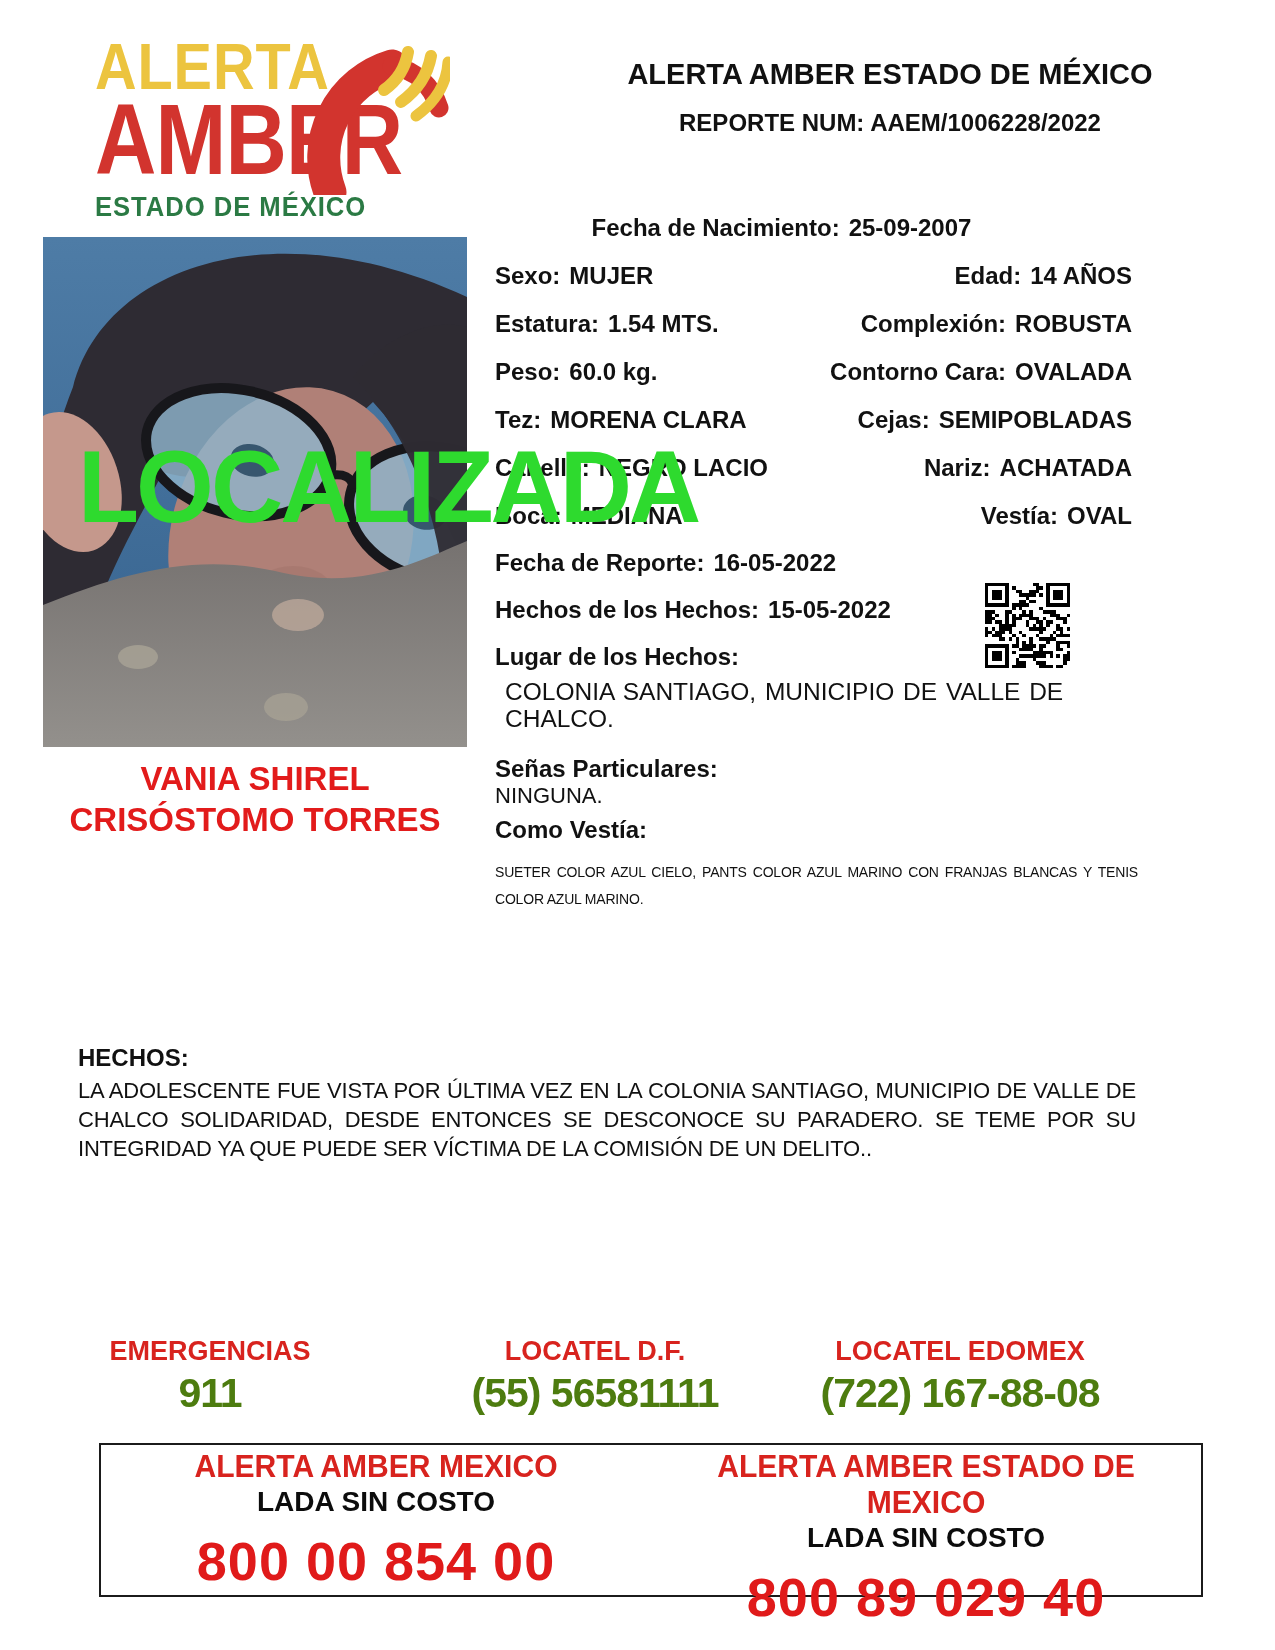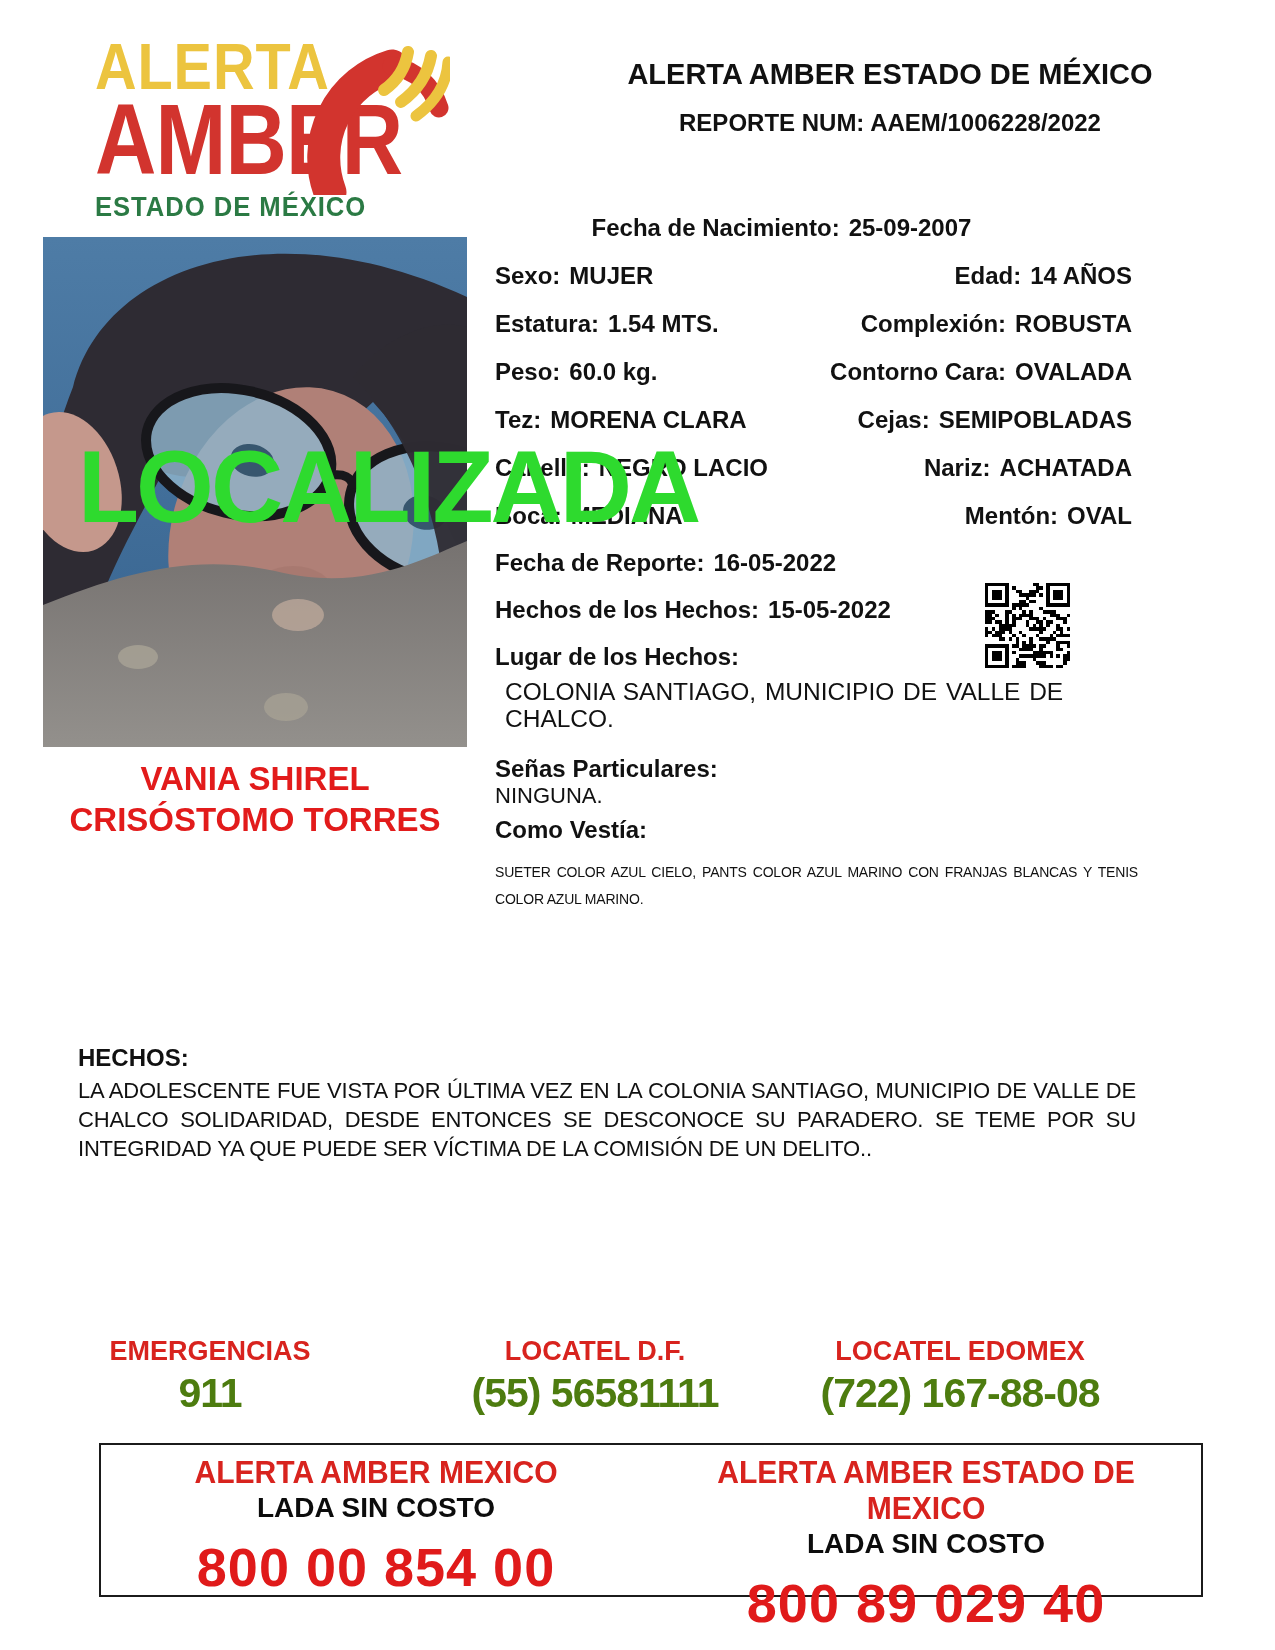--- a/index.html
+++ b/index.html
@@ -57,21 +57,21 @@
   
   .contact{position:absolute;text-align:center;top:1336px}
   .contact.c1{left:70px;width:280px}
   .contact.c2{left:420px;width:350px}
   .contact.c3{left:780px;width:360px}
   .clabel{color:#D8231E;font-size:27px;font-weight:700;letter-spacing:0}
   .cnumber{color:#4d7c0f;font-size:41px;font-weight:700;margin-top:3px;letter-spacing:-1px}
 
   
   .hotbox{left:99px;top:1443px;width:1100px;height:150px;border:2px solid #1b1b1b;display:flex;background:#fff}
-  .hot{flex:1;text-align:center;padding-top:10px}
+  .hot{flex:1;text-align:center;padding-top:4px}
   .htitle{color:#D8231E;font-size:31px;font-weight:700;letter-spacing:0;transform:scaleX(.97);transform-origin:center}
   .hsub{color:#0c0c0c;font-size:28px;font-weight:700;margin-top:1px}
   .hnumber{color:#E01A1A;font-size:54px;font-weight:700;margin-top:12px;letter-spacing:1px}
 </style>
 </head>
 <body>
 
 <div class="abs logo">
   <div class="logo-alerta">ALERTA</div>
   <div class="logo-amber">AMBER</div>
@@ -155,21 +155,21 @@
   <div class="drow">
     <span class="pair"><span class="lbl">Tez:</span><span>MORENA CLARA</span></span>
     <span class="pair"><span class="lbl">Cejas:</span><span>SEMIPOBLADAS</span></span>
   </div>
   <div class="drow">
     <span class="pair"><span class="lbl">Cabello:</span><span>NEGRO LACIO</span></span>
     <span class="pair"><span class="lbl">Nariz:</span><span>ACHATADA</span></span>
   </div>
   <div class="drow">
     <span class="pair"><span class="lbl">Boca:</span><span>MEDIANA</span></span>
-    <span class="pair"><span class="lbl">Mentón:</span><span>OVAL</span></span>
+    <span class="pair"><span class="lbl">Vestía:</span><span>OVAL</span></span>
   </div>
 
   <div class="daterow">
     <span class="lbl">Fecha de Reporte:</span><span>16-05-2022</span>
   </div>
   <div class="daterow">
     <span class="lbl">Hechos de los Hechos:</span><span>15-05-2022</span>
   </div>
 
   <div class="sec-label">Lugar de los Hechos:</div>

